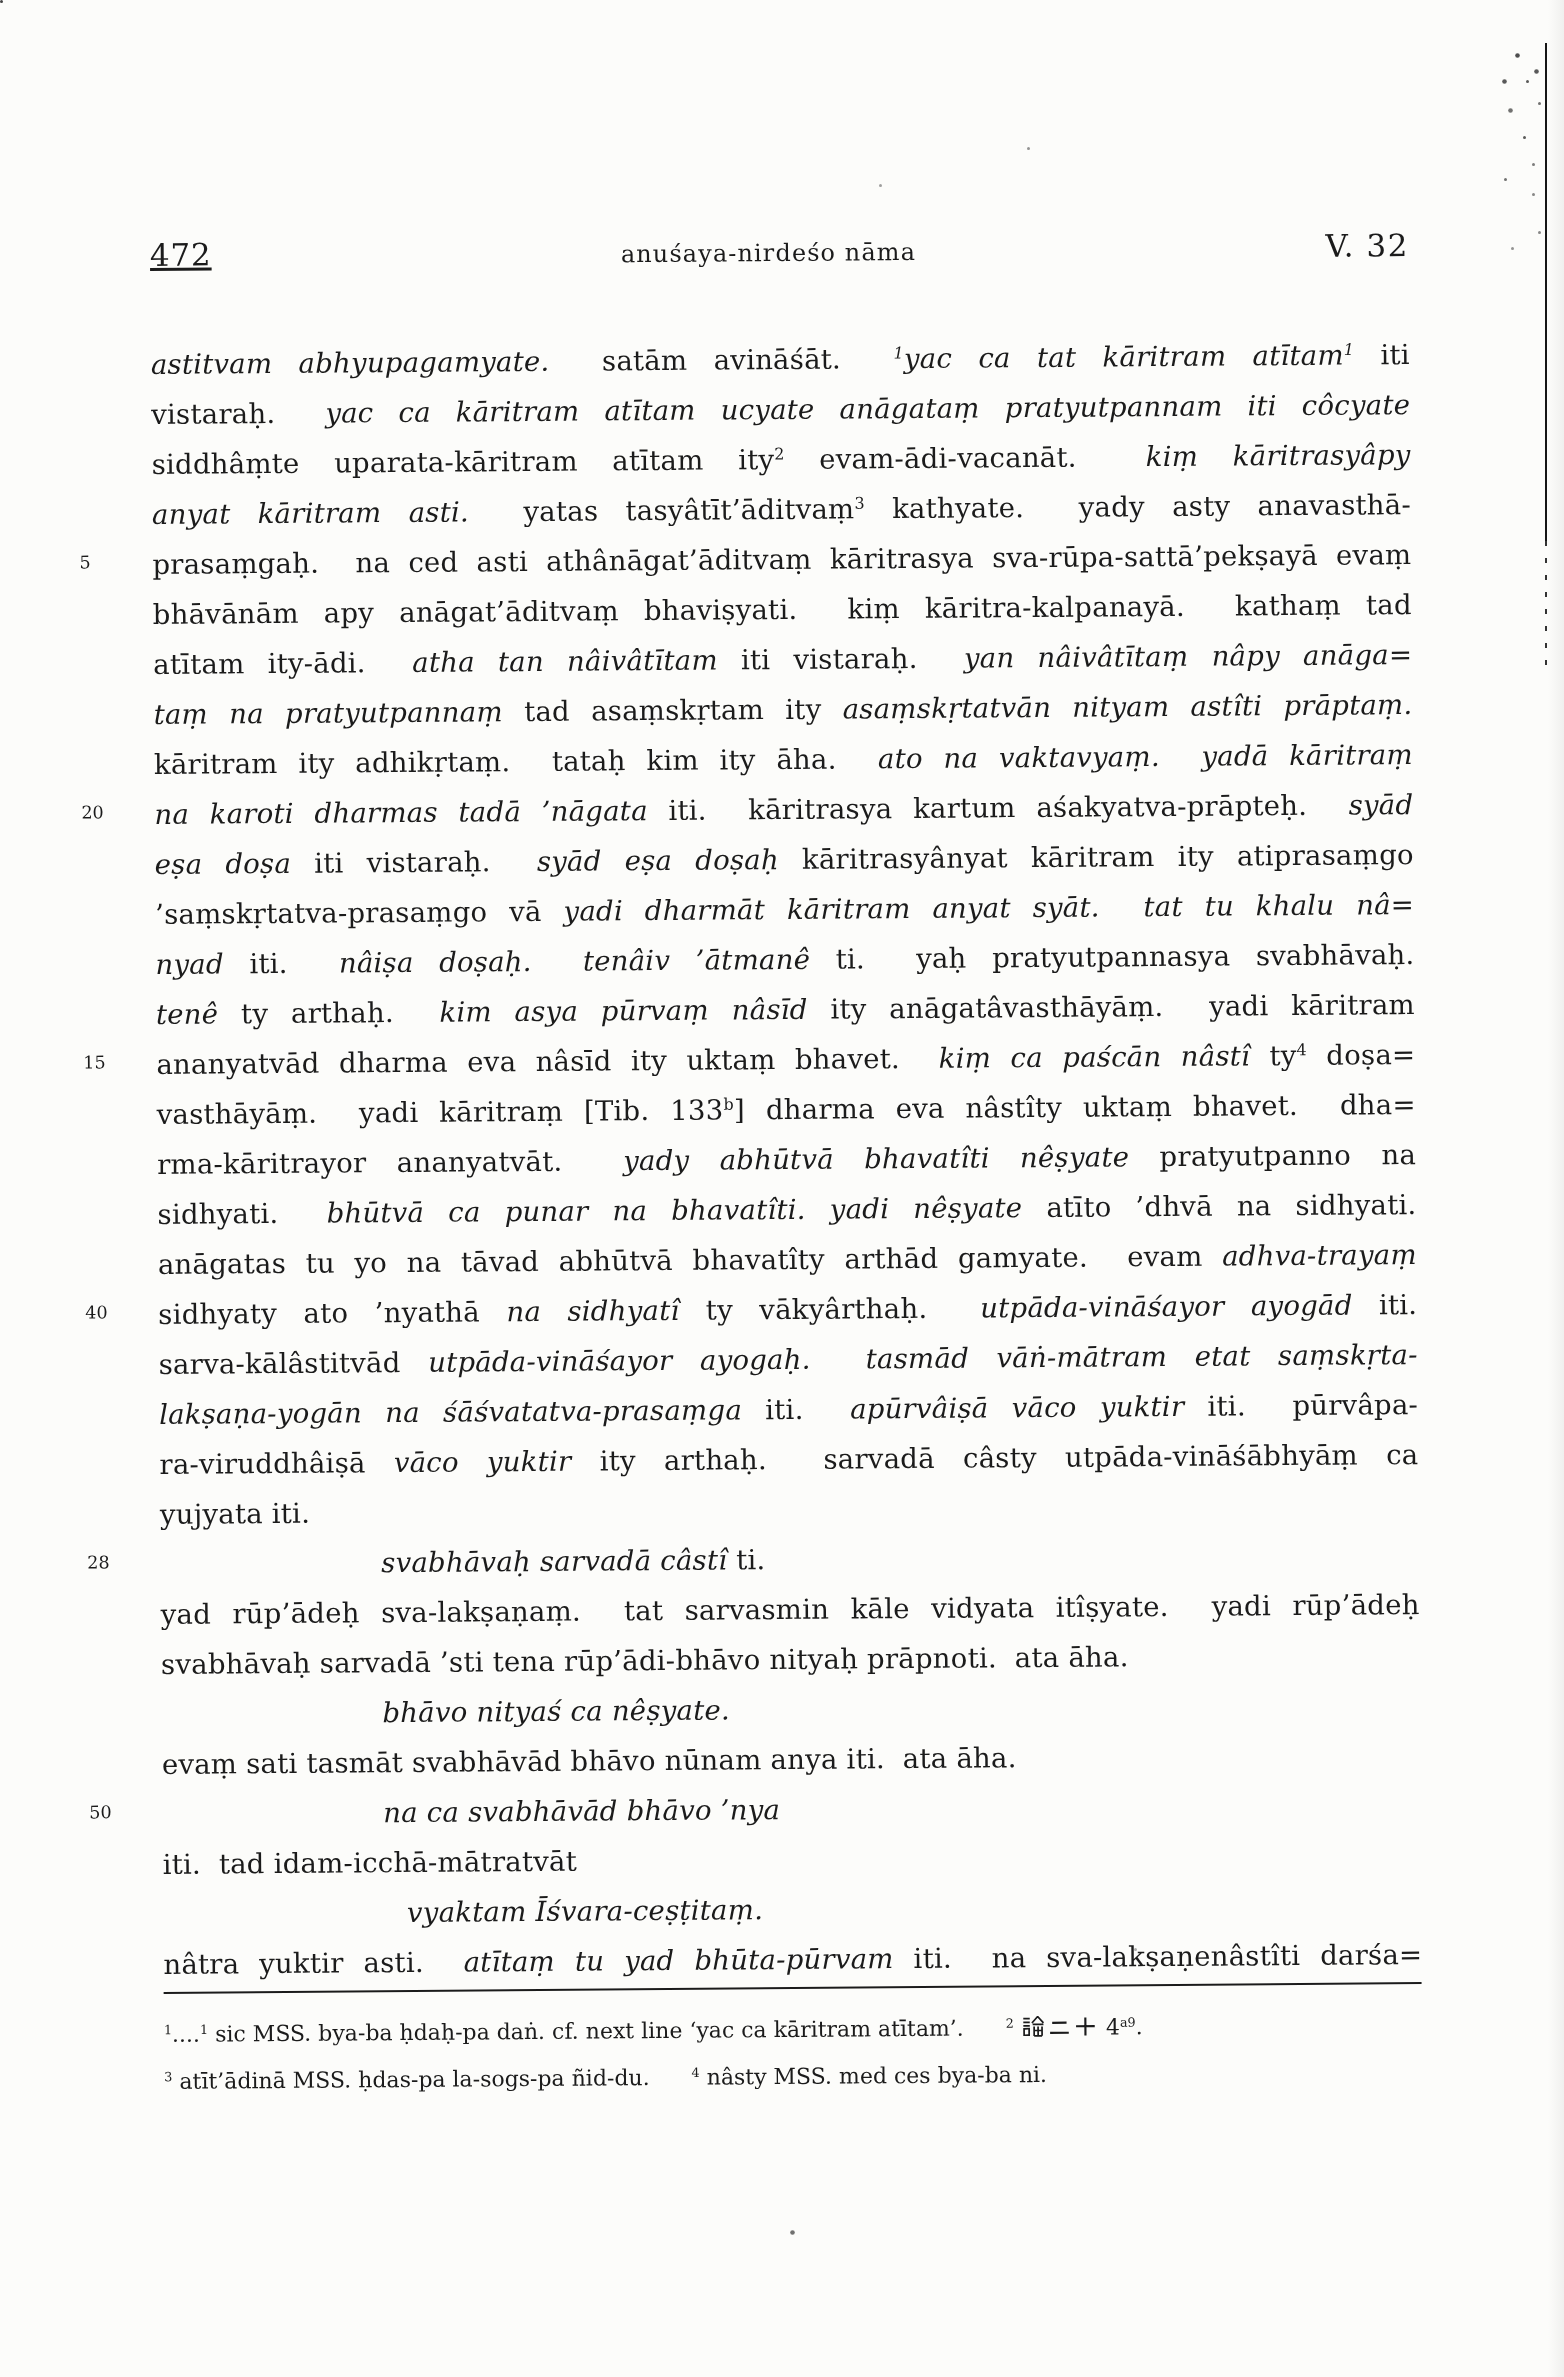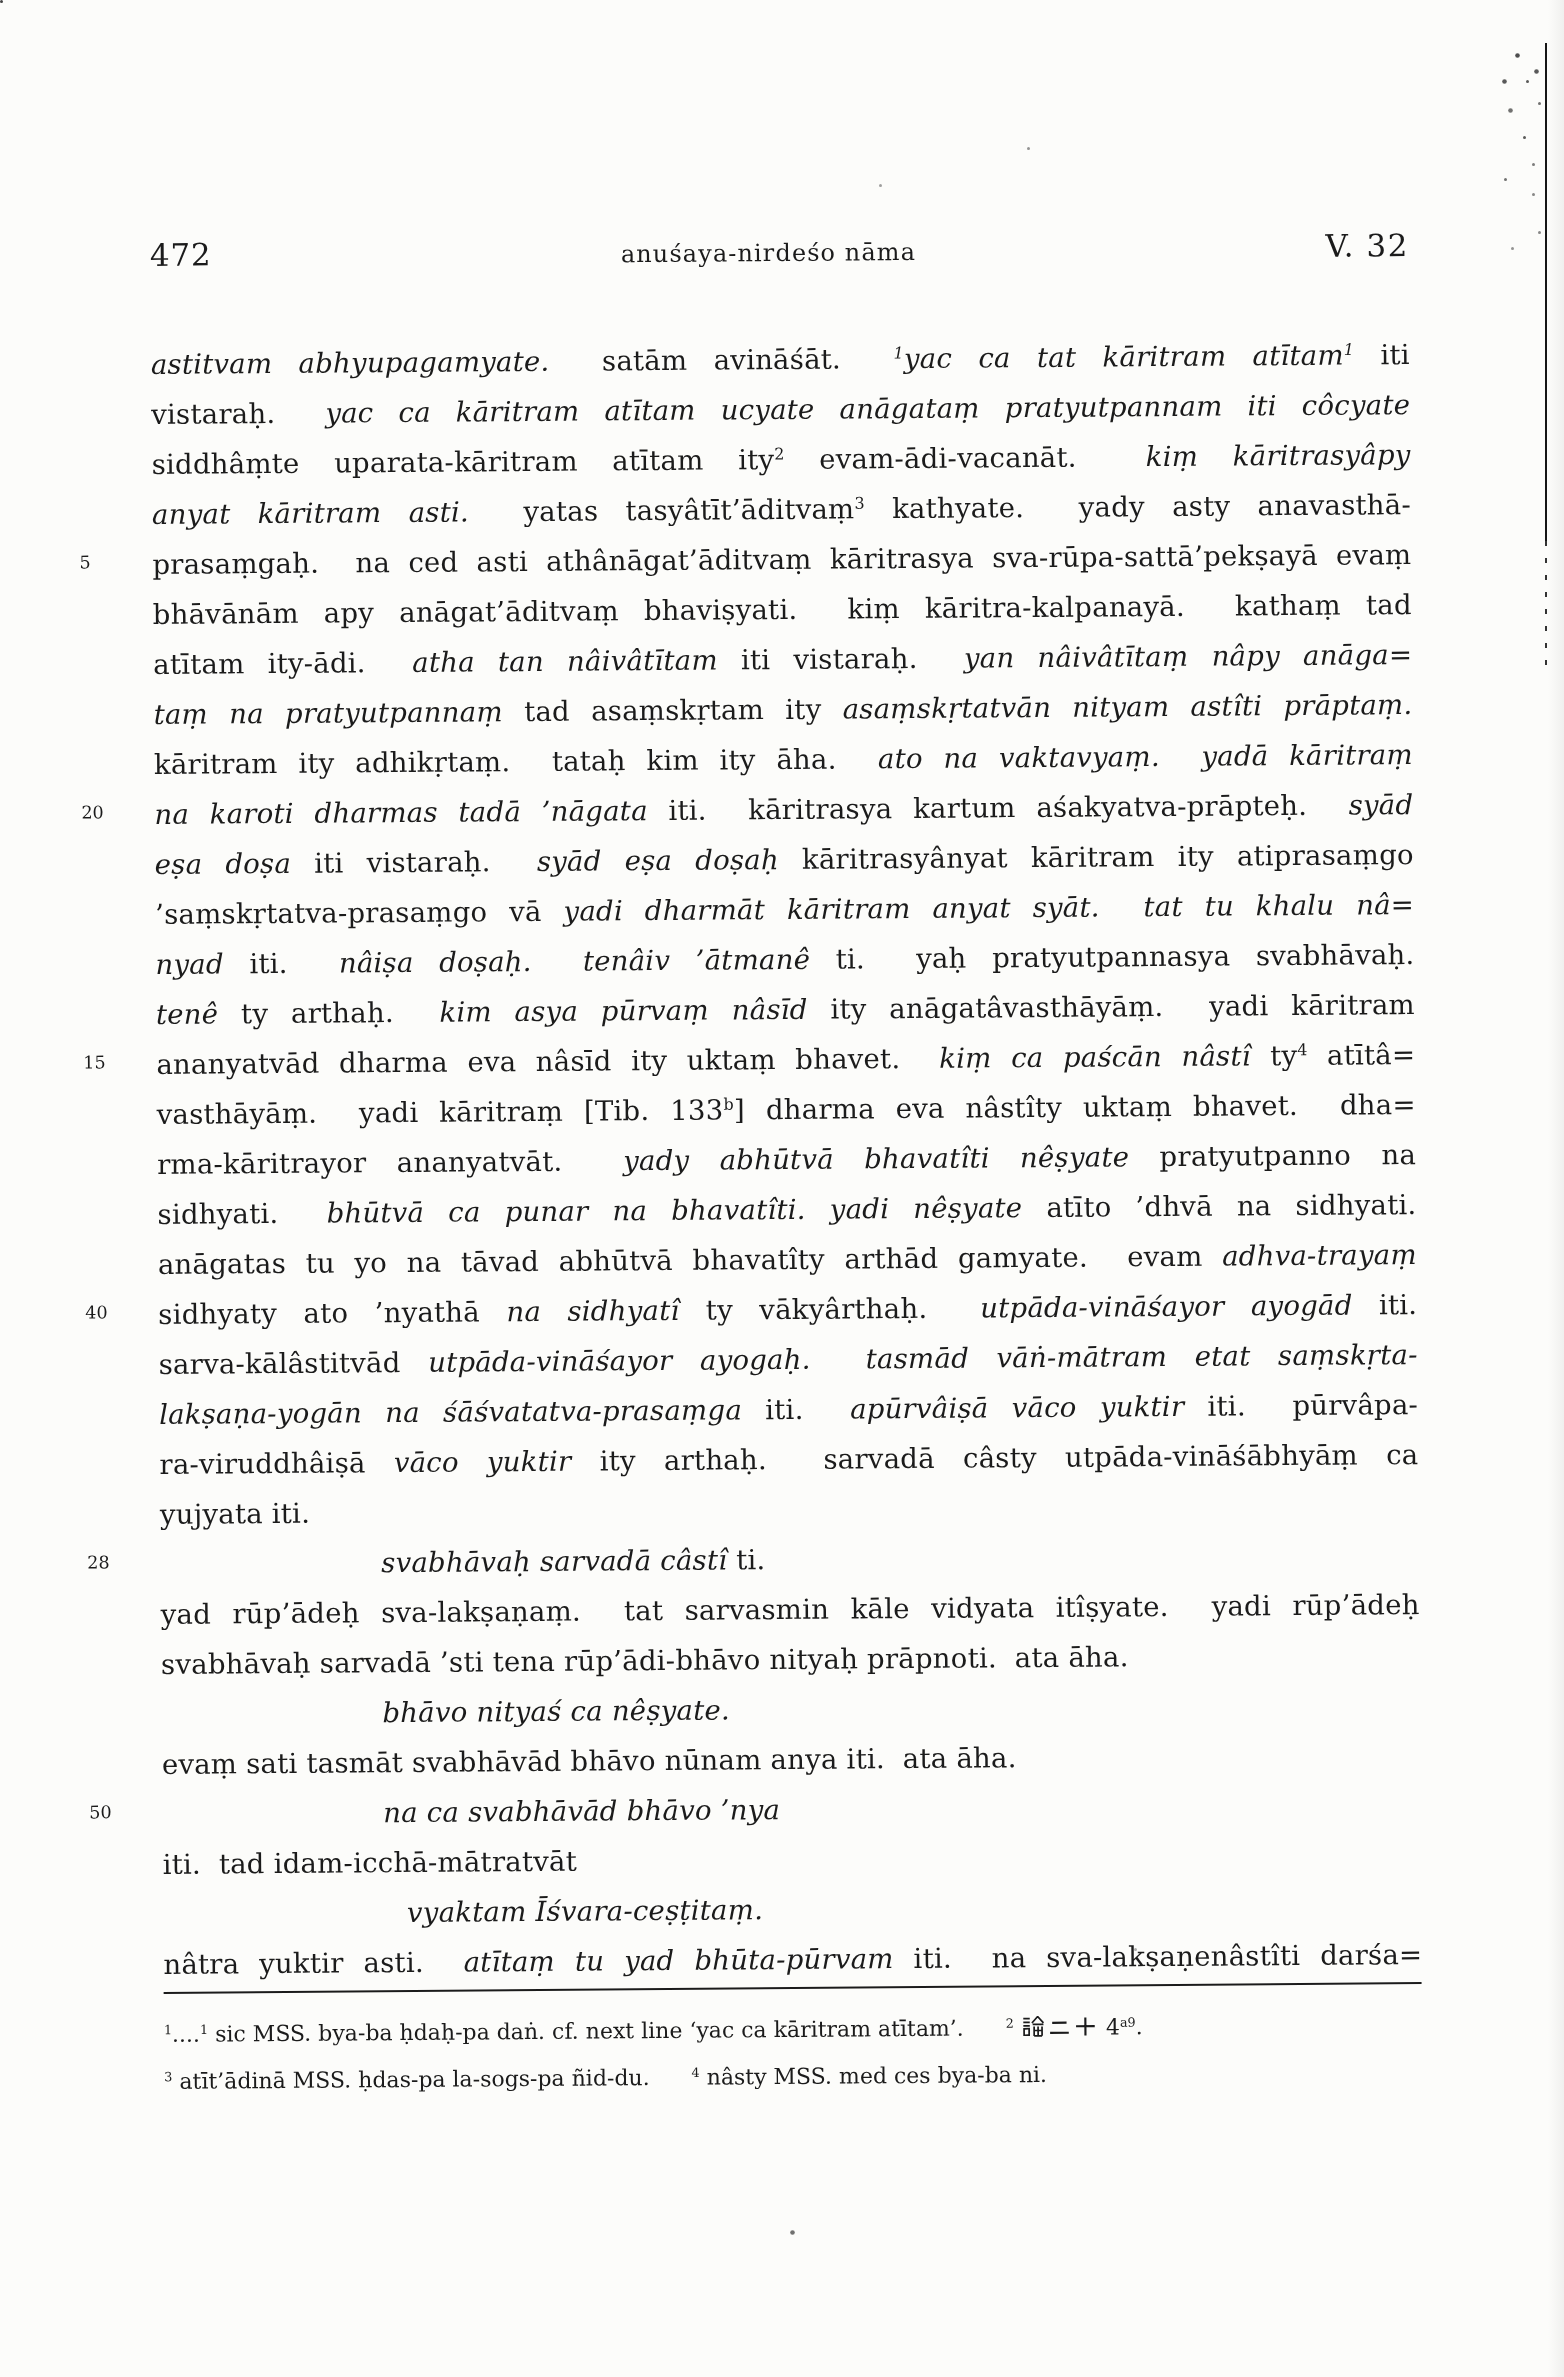--- a/index.html
+++ b/index.html
@@ -3,21 +3,21 @@
 <meta charset="utf-8">
 <style>
   html,body{margin:0;padding:0;background:#e8e8e6;}
   .page{position:relative;width:1565px;height:2377px;background:#fcfcfa;overflow:hidden;
         font-family:"DejaVu Serif","Liberation Serif",serif;color:#1b1b1b;}
   .scan{position:absolute;left:0;top:0;width:1565px;height:2377px;
         transform:rotate(-0.45deg);transform-origin:782px 1149px;}
   
   .header-row{position:absolute;top:232px;left:157px;width:1259px;
               display:flex;justify-content:space-between;align-items:baseline;}
-  .pgnum{font-size:31px;letter-spacing:0.8px;}
+  .pgnum{font-size:31px;letter-spacing:0.8px;text-decoration:underline;}
   .runtitle{font-size:24px;letter-spacing:1.1px;}
   .section{font-size:31px;letter-spacing:1.5px;}
   
   .body-text{position:absolute;top:335px;left:157px;width:1259px;}
   .line{position:relative;font-size:27.6px;line-height:50px;height:50px;
         white-space:pre-wrap;letter-spacing:0.2px;}
   .line.j{text-align:justify;text-align-last:justify;}
   .line.ind1{padding-left:221px;}
   .line.ind2{padding-left:244px;}
   .lnum{position:absolute;left:-73px;top:13.8px;font-size:17.6px;line-height:1;letter-spacing:0;}
@@ -66,21 +66,21 @@
         <div class="line j"><span class="lnum">5</span><span class="">prasaṃgaḥ.  na ced asti athânāgat’āditvaṃ kāritrasya sva-rūpa-sattā’pekṣayā evaṃ</span></div>
         <div class="line j"><span class="">bhāvānām apy anāgat’āditvaṃ bhaviṣyati.  kiṃ kāritra-kalpanayā.  kathaṃ tad</span></div>
         <div class="line j"><span class="">atītam ity-ādi.  </span><span class="it">atha tan nâivâtītam</span><span class=""> iti vistaraḥ.  </span><span class="it">yan nâivâtītaṃ nâpy anāga=</span></div>
         <div class="line j"><span class="it">taṃ na pratyutpannaṃ</span><span class=""> tad asaṃskṛtam ity </span><span class="it">asaṃskṛtatvān nityam astîti prāptaṃ.</span></div>
         <div class="line j"><span class="">kāritram ity adhikṛtaṃ.  tataḥ kim ity āha.  </span><span class="it">ato na vaktavyaṃ.  yadā kāritraṃ</span></div>
         <div class="line j"><span class="lnum">20</span><span class="it">na karoti dharmas tadā ’nāgata</span><span class=""> iti.  kāritrasya kartum aśakyatva-prāpteḥ.  </span><span class="it">syād</span></div>
         <div class="line j"><span class="it">eṣa doṣa</span><span class=""> iti vistaraḥ.  </span><span class="it">syād eṣa doṣaḥ</span><span class=""> kāritrasyânyat kāritram ity atiprasaṃgo</span></div>
         <div class="line j"><span class="">’saṃskṛtatva-prasaṃgo vā </span><span class="it">yadi dharmāt kāritram anyat syāt.  tat tu khalu nâ=</span></div>
         <div class="line j"><span class="it">nyad</span><span class=""> iti.  </span><span class="it">nâiṣa doṣaḥ.  tenâiv ’ātmanê</span><span class=""> ti.  yaḥ pratyutpannasya svabhāvaḥ.</span></div>
         <div class="line j"><span class="it">tenê</span><span class=""> ty arthaḥ.  </span><span class="it">kim asya pūrvaṃ nâsīd</span><span class=""> ity anāgatâvasthāyāṃ.  yadi kāritram</span></div>
-        <div class="line j"><span class="lnum">15</span><span class="">ananyatvād dharma eva nâsīd ity uktaṃ bhavet.  </span><span class="it">kiṃ ca paścān nâstî</span><span class=""> ty</span><span class="sup">4</span><span class=""> atītâ=</span></div>
+        <div class="line j"><span class="lnum">15</span><span class="">ananyatvād dharma eva nâsīd ity uktaṃ bhavet.  </span><span class="it">kiṃ ca paścān nâstî</span><span class=""> ty</span><span class="sup">4</span><span class=""> doṣa=</span></div>
         <div class="line j"><span class="">vasthāyāṃ.  yadi kāritraṃ [Tib. 133</span><span class="sup">b</span><span class="">] dharma eva nâstîty uktaṃ bhavet.  dha=</span></div>
         <div class="line j"><span class="">rma-kāritrayor ananyatvāt.  </span><span class="it">yady abhūtvā bhavatîti nêṣyate</span><span class=""> pratyutpanno na</span></div>
         <div class="line j"><span class="">sidhyati.  </span><span class="it">bhūtvā ca punar na bhavatîti. yadi nêṣyate</span><span class=""> atīto ’dhvā na sidhyati.</span></div>
         <div class="line j"><span class="">anāgatas tu yo na tāvad abhūtvā bhavatîty arthād gamyate.  evam </span><span class="it">adhva-trayaṃ</span></div>
         <div class="line j"><span class="lnum">40</span><span class="">sidhyaty ato ’nyathā </span><span class="it">na sidhyatî</span><span class=""> ty vākyârthaḥ.  </span><span class="it">utpāda-vināśayor ayogād</span><span class=""> iti.</span></div>
         <div class="line j"><span class="">sarva-kālâstitvād </span><span class="it">utpāda-vināśayor ayogaḥ.  tasmād vāṅ-mātram etat saṃskṛta-</span></div>
         <div class="line j"><span class="it">lakṣaṇa-yogān na śāśvatatva-prasaṃga</span><span class=""> iti.  </span><span class="it">apūrvâiṣā vāco yuktir</span><span class=""> iti.  pūrvâpa-</span></div>
         <div class="line j"><span class="">ra-viruddhâiṣā </span><span class="it">vāco yuktir</span><span class=""> ity arthaḥ.  sarvadā câsty utpāda-vināśābhyāṃ ca</span></div>
         <div class="line"><span class="">yujyata iti.</span></div>
         <div class="line ind1"><span class="lnum">28</span><span class="it">svabhāvaḥ sarvadā câstî</span><span class=""> ti.</span></div>

